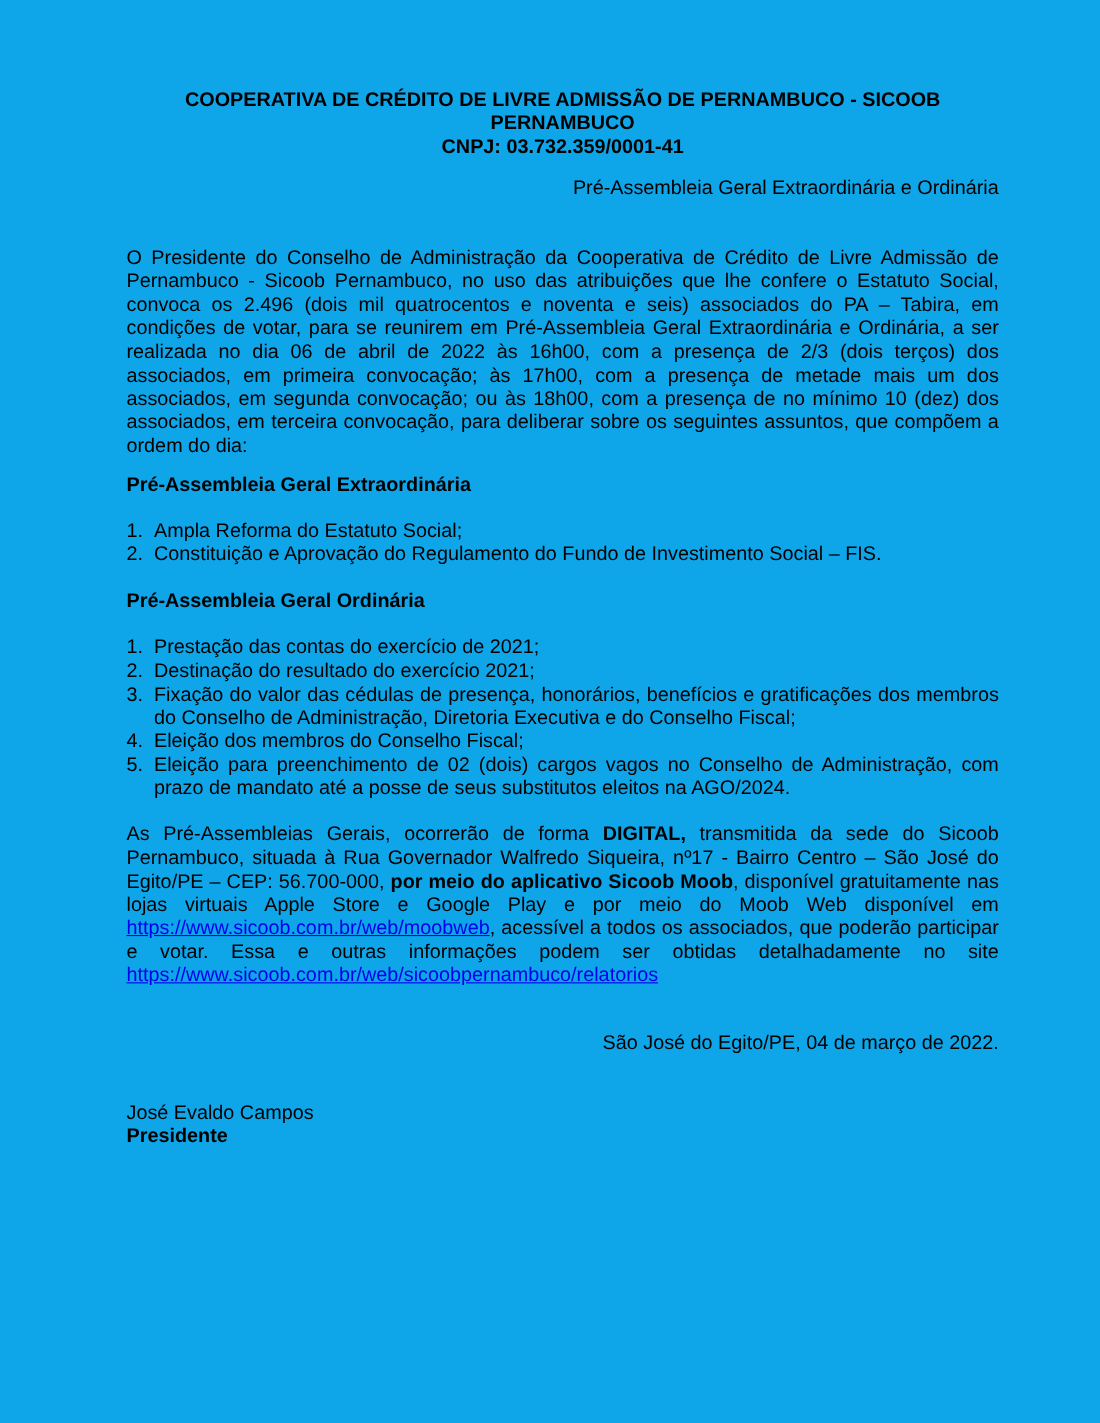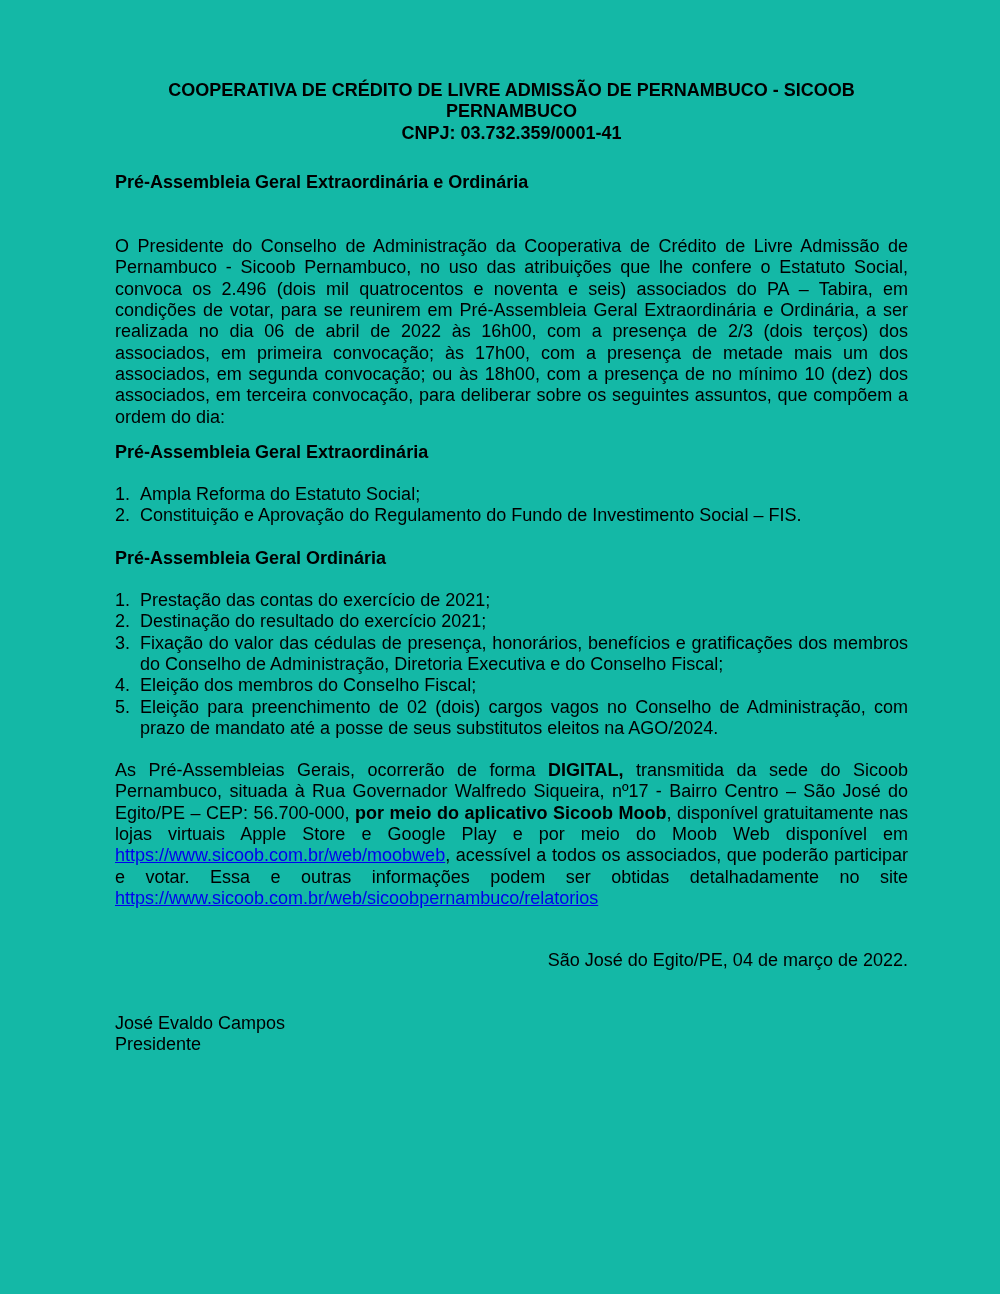--- a/index.html
+++ b/index.html
@@ -4,34 +4,34 @@
 <style>
   html, body {
     margin: 0;
     padding: 0;
     background: #ffffff;
   }
   .page {
     position: relative;
     width: 1000px;
     height: 1294px;
-    background: #14b8a6;
+    background: #0ea5e9;
     box-sizing: border-box;
     padding: 80px 92px 0 115px;
     overflow: hidden;
     font-family: "Liberation Sans", "DejaVu Sans", sans-serif;
     font-size: 18px;
     line-height: 21.3px;
     color: #000000;
   }
   .bold   { font-weight: bold; }
 
   .header-block { text-align: center; font-weight: bold; }
 
-  .subtitle       { margin-top: 28px; text-align: left; font-weight: bold; }
+  .subtitle       { margin-top: 16px; text-align: right; font-weight: normal; }
   .doc-title-block{ margin-top: 21px; text-align: center; font-weight: bold; }
 
   .intro { margin-top: 43px; text-align: justify; }
 
   .section-heading   { font-weight: bold; }
   .heading-extra     { margin-top: 14px; }
   .heading-ord       { margin-top: 21px; }
 
   .num-list { margin-top: 21px; }
   .list-item { display: flex; }
@@ -41,21 +41,21 @@
   .closing { margin-top: 21px; text-align: justify; }
   .closing a, a.doc-link {
     color: var(--link-color, #0000EE);
     text-decoration: underline;
     cursor: pointer;
   }
 
   .date-line { margin-top: 41px; text-align: right; }
 
   .signature-block { margin-top: 41px; }
-  .signer-role { font-weight: normal; }
+  .signer-role { font-weight: bold; }
 </style>
 </head>
 <body>
 
 <div class="page">
 
   <div class="header-block">
     <div>COOPERATIVA DE CRÉDITO DE LIVRE ADMISSÃO DE PERNAMBUCO - SICOOB PERNAMBUCO</div>
     <div>CNPJ: 03.732.359/0001-41</div>
   </div>

